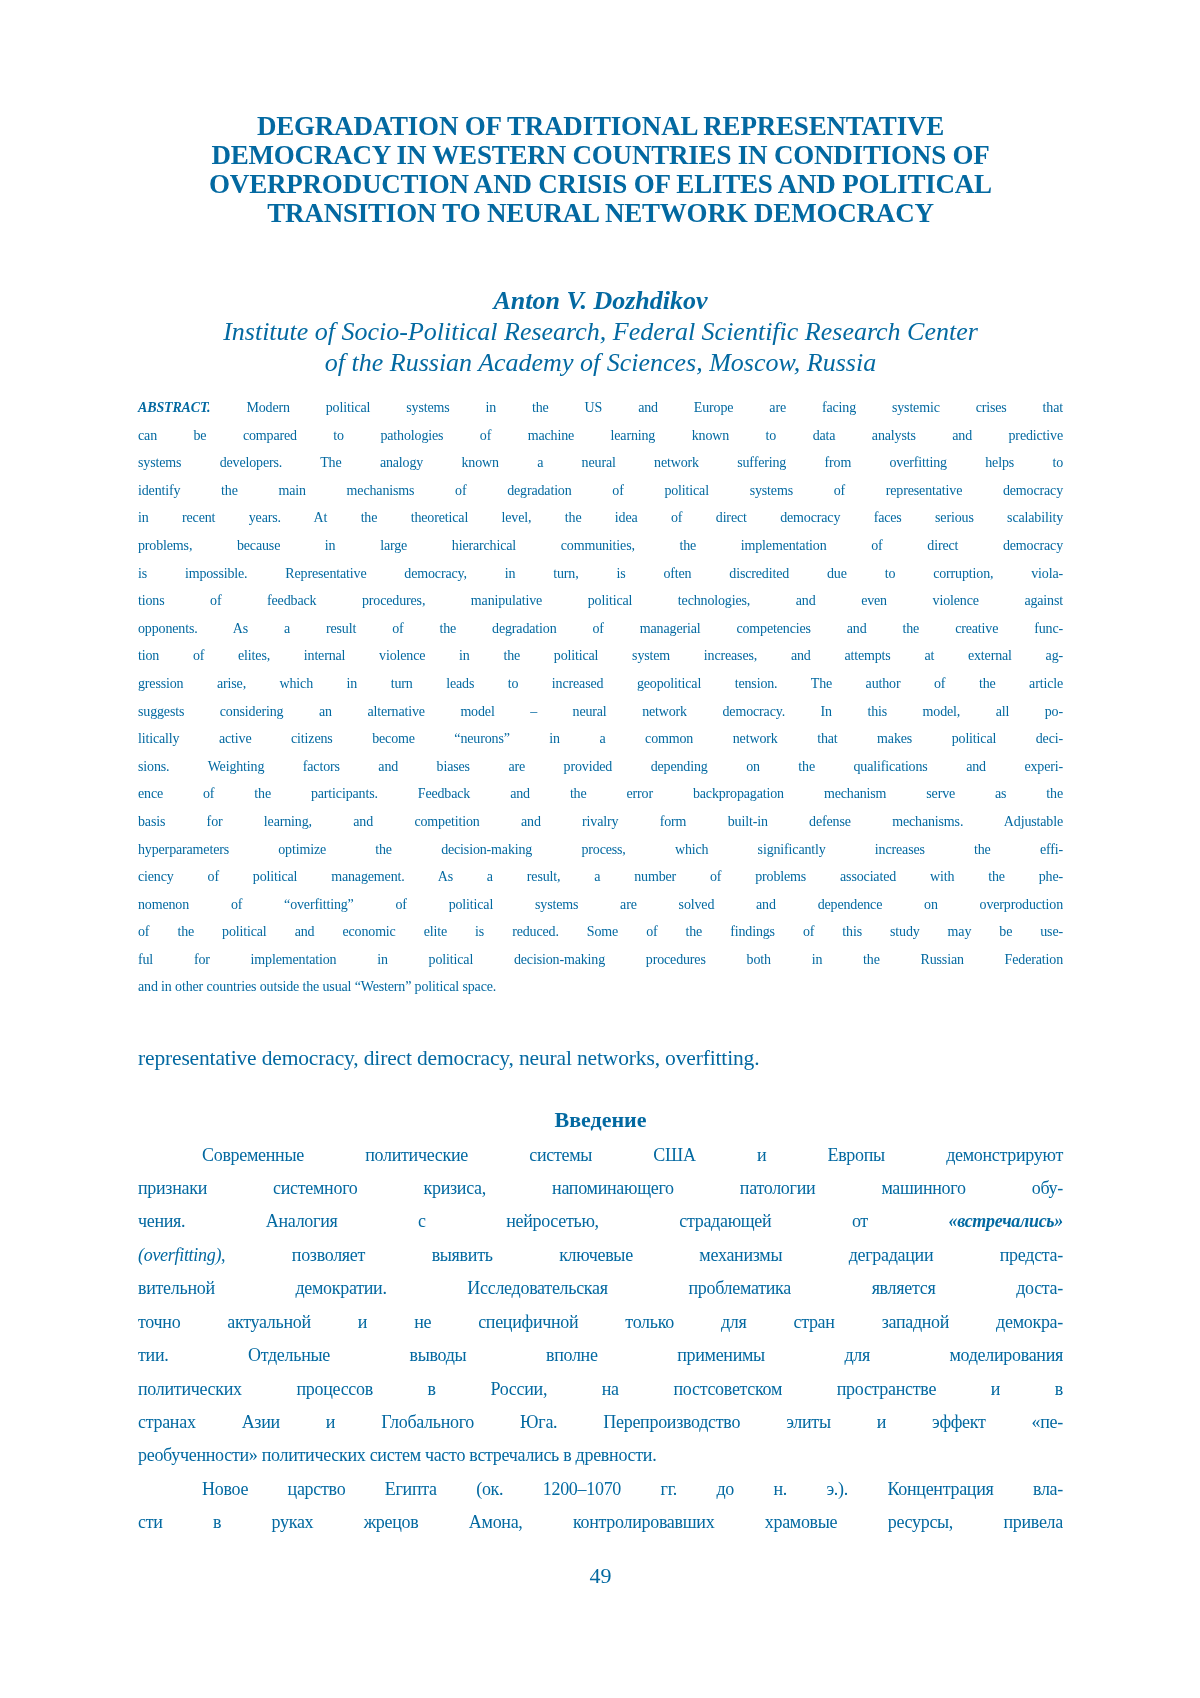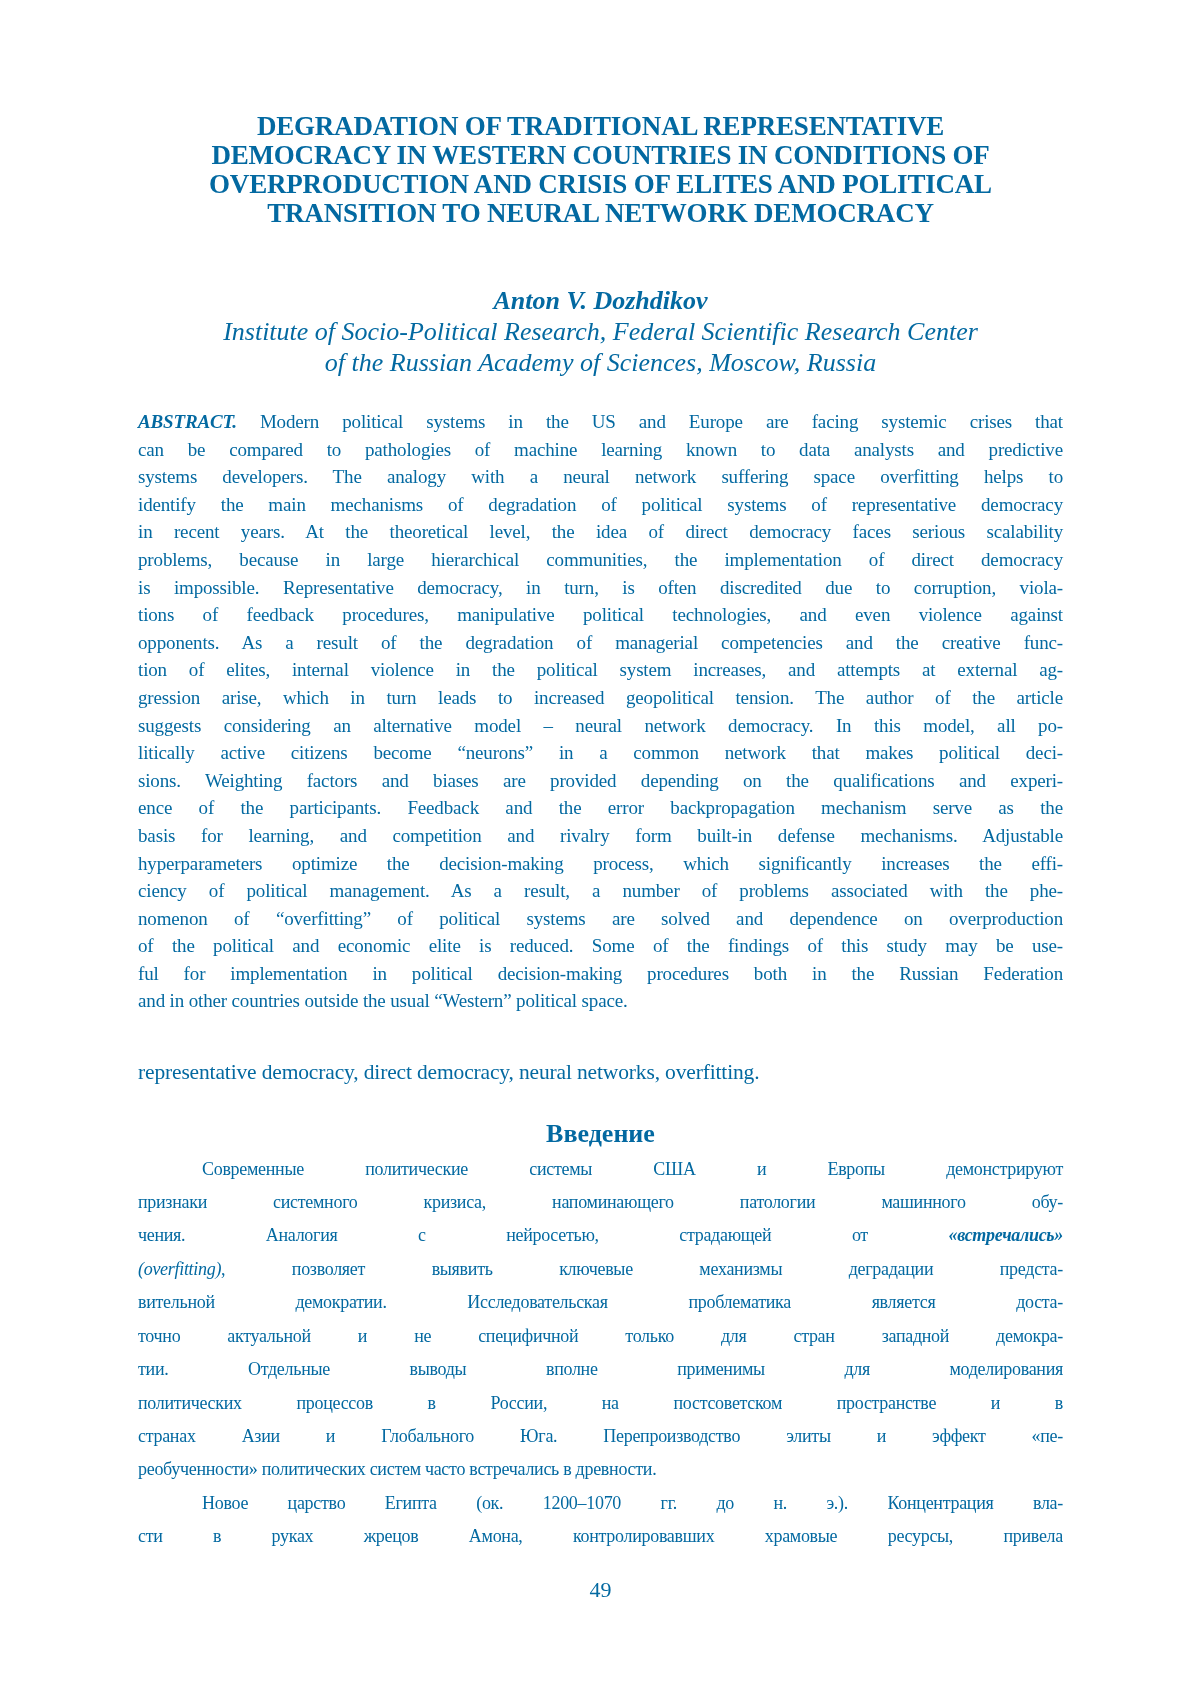--- a/index.html
+++ b/index.html
@@ -33,35 +33,35 @@
     line-height: 31px;
     font-weight: bold;
     font-style: italic;
   }
   .affiliation {
     font-size: 26px;
     line-height: 31px;
     font-style: italic;
   }
   .abstract {
-    margin-top: 30px;
-    font-size: 19px;
+    margin-top: 16px;
+    font-size: 14px;
     line-height: 27.6px;
     letter-spacing: -0.15px;
   }
   .keywords {
     margin-top: 44px;
     font-size: 21.5px;
     line-height: 27.6px;
     letter-spacing: -0.15px;
   }
   .section-heading {
     margin: 30px 0 0 0;
     text-align: center;
-    font-size: 26px;
+    font-size: 22px;
     line-height: 33px;
     font-weight: bold;
   }
   .intro {
     margin-top: 3px;
     font-size: 18px;
     line-height: 33.4px;
     letter-spacing: -0.3px;
   }
   .ln { min-height: 1em; }
@@ -95,21 +95,21 @@
       <div class="author-name">Anton V. Dozhdikov</div>
       <div class="affiliation">
           <div class="ln ln-center"><span>Institute of Socio-Political Research, Federal Scientific Research Center</span></div>
           <div class="ln ln-center"><span>of the Russian Academy of Sciences, Moscow, Russia</span></div>
         </div>
     </div>
 
     <div class="abstract">
         <div class="ln ln-just"><span class="seg-bi">ABSTRACT.</span><span> Modern political systems in the US and Europe are facing systemic crises that</span></div>
         <div class="ln ln-just"><span>can be compared to pathologies of machine learning known to data analysts and predictive</span></div>
-        <div class="ln ln-just"><span>systems developers. The analogy with a neural network suffering space overfitting helps to</span></div>
+        <div class="ln ln-just"><span>systems developers. The analogy known a neural network suffering from overfitting helps to</span></div>
         <div class="ln ln-just"><span>identify the main mechanisms of degradation of political systems of representative democracy</span></div>
         <div class="ln ln-just"><span>in recent years. At the theoretical level, the idea of direct democracy faces serious scalability</span></div>
         <div class="ln ln-just"><span>problems, because in large hierarchical communities, the implementation of direct democracy</span></div>
         <div class="ln ln-just"><span>is impossible. Representative democracy, in turn, is often discredited due to corruption, viola-</span></div>
         <div class="ln ln-just"><span>tions of feedback procedures, manipulative political technologies, and even violence against</span></div>
         <div class="ln ln-just"><span>opponents. As a result of the degradation of managerial competencies and the creative func-</span></div>
         <div class="ln ln-just"><span>tion of elites, internal violence in the political system increases, and attempts at external ag-</span></div>
         <div class="ln ln-just"><span>gression arise, which in turn leads to increased geopolitical tension. The author of the article</span></div>
         <div class="ln ln-just"><span>suggests considering an alternative model – neural network democracy. In this model, all po-</span></div>
         <div class="ln ln-just"><span>litically active citizens become “neurons” in a common network that makes political deci-</span></div>

